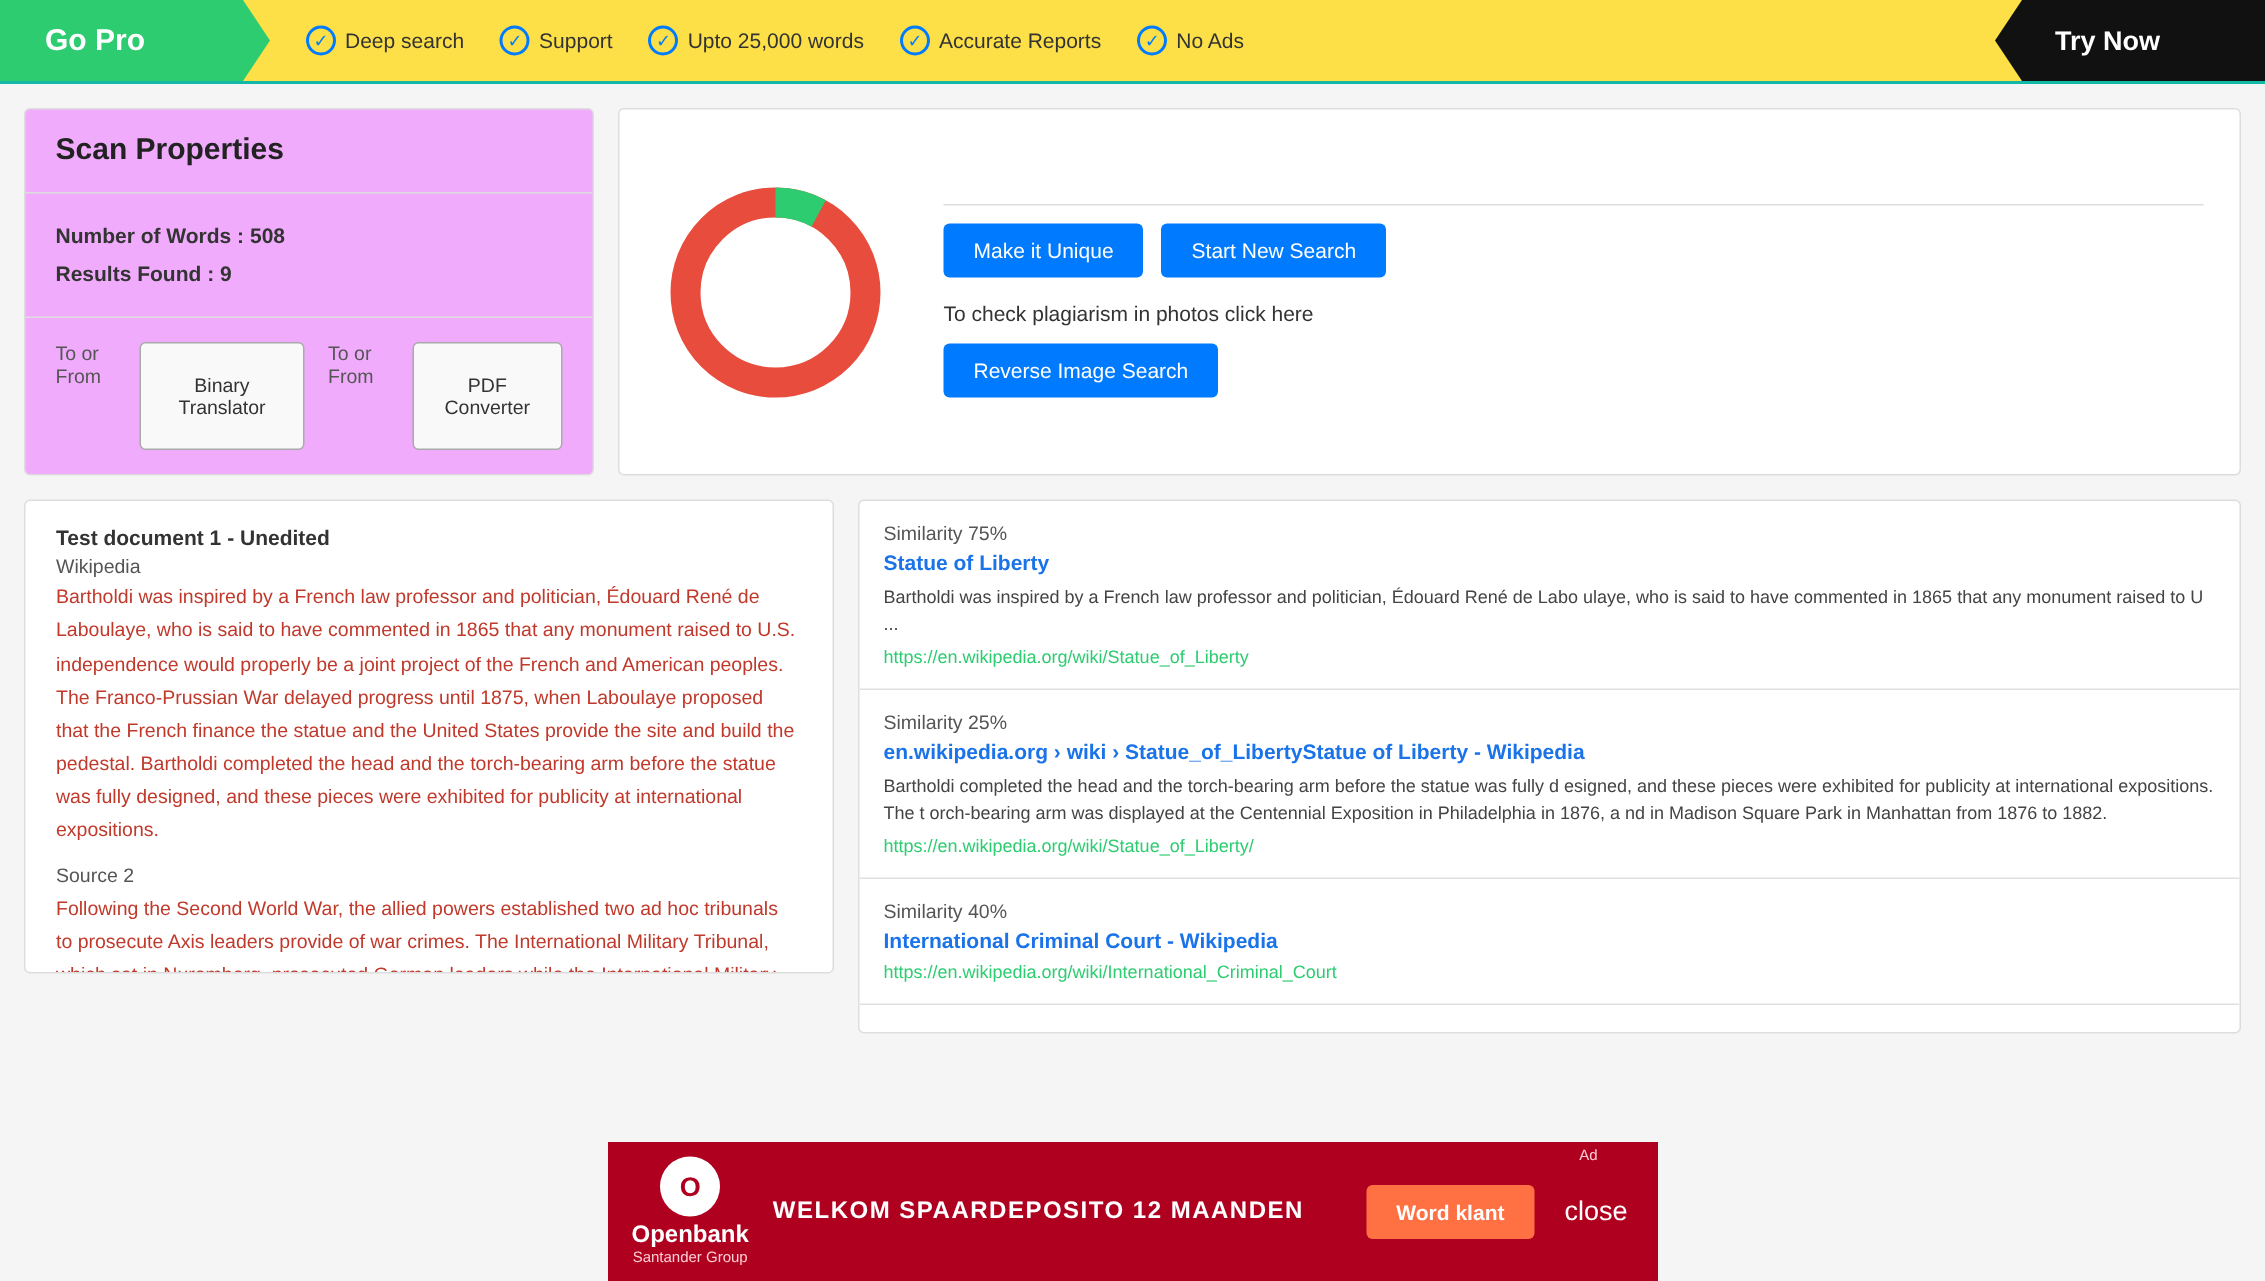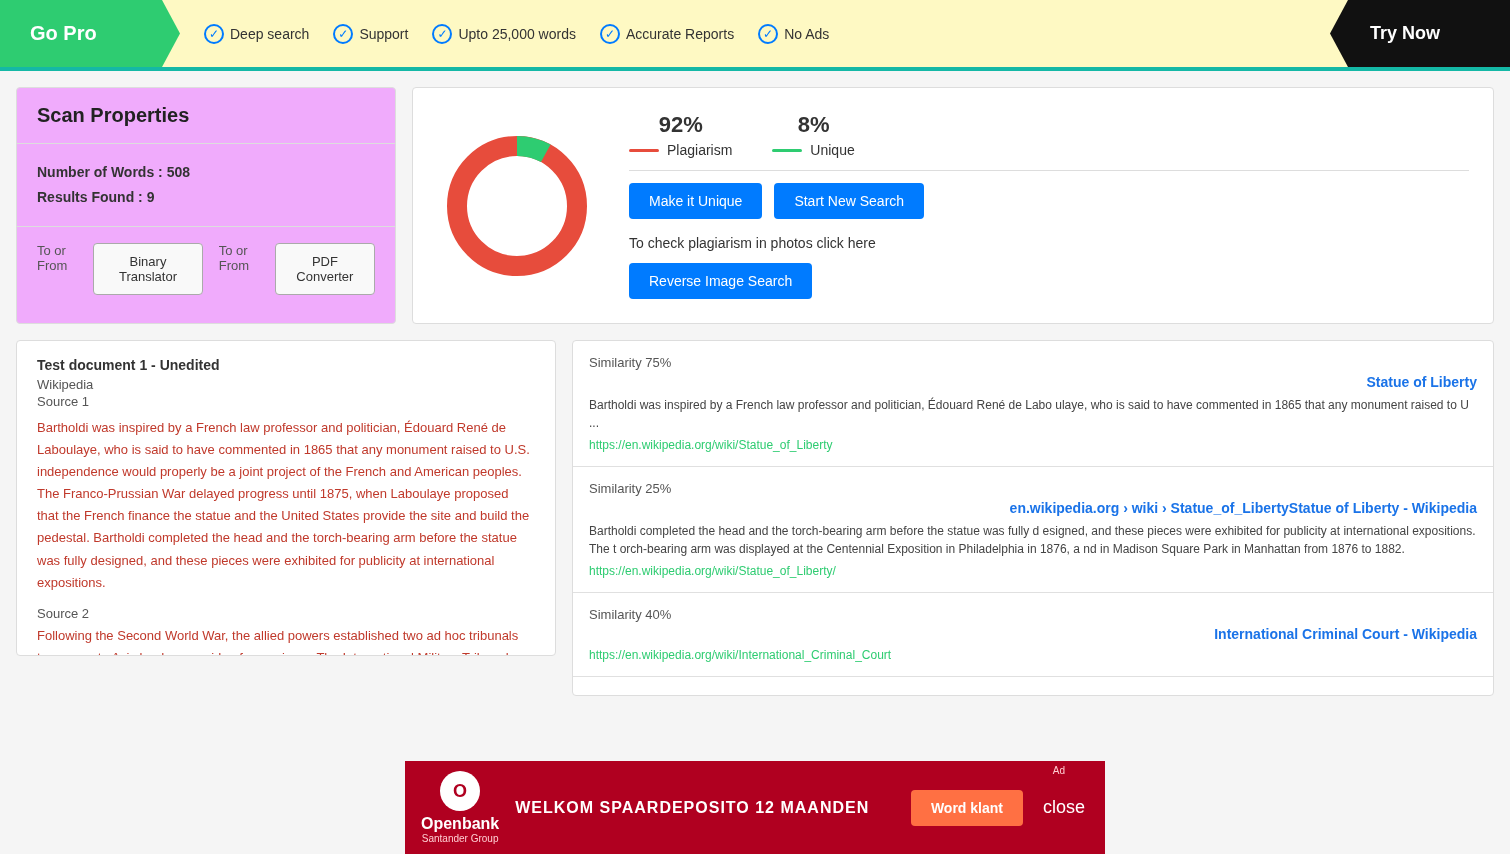--- a/index.html
+++ b/index.html
@@ -2,23 +2,23 @@
 <html><head>
   <meta charset="utf-8">
   <style>
     * { box-sizing: border-box; margin: 0; padding: 0; }
     body { font-family: Arial, sans-serif; background: #f5f5f5; font-size: 14px; color: #333; overflow-x: hidden; }
 
     
     .top-banner {
       display: flex;
       align-items: center;
-      background: #fef9c3;
-      border-bottom: 4px solid #14b8a6;
-      height: 71px;
+      background: #fde047;
+      border-bottom: 2px solid #14b8a6;
+      height: 56px;
       position: relative;
     }
     .go-pro-btn {
       background: #2ecc71;
       color: #fff;
       font-size: 20px;
       font-weight: bold;
       padding: 0 30px;
       height: 100%;
       display: flex;
@@ -110,21 +110,21 @@
       flex-direction: row;
       gap: 8px;
     }
     .converter-label {
       font-size: 13px;
       color: #555;
     }
     .converter-btn {
       border: 1px solid #aaa;
       background: #f9f9f9;
-      padding: 10px 16px;
+      padding: 20px 16px;
       border-radius: 4px;
       cursor: pointer;
       font-size: 13px;
       color: #333;
     }
 
     
     .results-panel {
       flex: 1;
       background: #fff;
@@ -284,21 +284,20 @@
       font-size: 13px;
       color: #555;
       margin-bottom: 4px;
     }
     .source-title {
       color: #1a73e8;
       font-size: 14px;
       font-weight: bold;
       margin-bottom: 6px;
       cursor: pointer;
-      text-align: right;
     }
     .source-snippet {
       font-size: 12px;
       color: #444;
       line-height: 1.5;
       margin-bottom: 6px;
     }
     .source-url {
       font-size: 12px;
       color: #2ecc71;
@@ -423,54 +422,37 @@
   <div class="results-panel">
 
     <div class="donut-container">
       <svg class="donut-svg" viewBox="0 0 160 160">
         <circle cx="80" cy="80" r="60" fill="none" stroke="#e74c3c" stroke-width="20"></circle>
         <circle cx="80" cy="80" r="60" fill="none" stroke="#2ecc71" stroke-width="20" stroke-dasharray="30 348" stroke-dashoffset="0"></circle>
       </svg>
     </div>
 
     <div class="stats-section">
-      <div class="stats-row">
-        <div class="stat-item">
-          <div class="stat-percent">92%</div>
-          <div class="stat-label-row">
-            <div class="stat-line red"></div>
-            <span class="stat-label">Plagiarism</span>
-          </div>
-        </div>
-        <div class="stat-item">
-          <div class="stat-percent">8%</div>
-          <div class="stat-label-row">
-            <div class="stat-line green"></div>
-            <span class="stat-label">Unique</span>
-          </div>
-        </div>
-      </div>
       <hr class="divider-h">
       <div class="action-buttons">
         <button class="btn-make-unique">Make it Unique</button>
         <button class="btn-new-search">Start New Search</button>
       </div>
       <div class="photo-check-text">To check plagiarism in photos click here</div>
       <button class="btn-reverse-image">Reverse Image Search</button>
     </div>
   </div>
 </div>
 
 <div class="bottom-section">
 
   <div class="document-panel">
     <div class="doc-scroll">
       <div class="doc-title">Test document 1 - Unedited</div>
       <div class="doc-source">Wikipedia</div>
-      <div class="doc-source-num">Source 1</div>
       <div class="doc-highlighted">Bartholdi was inspired by a French law professor and politician, Édouard René de Laboulaye, who is said to have commented in 1865 that any monument raised to U.S. independence would properly be a joint project of the French and American peoples. The Franco-Prussian War delayed progress until 1875, when Laboulaye proposed that the French finance the statue and the United States provide the site and build the pedestal. Bartholdi completed the head and the torch-bearing arm before the statue was fully designed, and these pieces were exhibited for publicity at international expositions.</div>
       <div class="doc-source2">Source 2</div>
       <div class="doc-highlighted">Following the Second World War, the allied powers established two ad hoc tribunals to prosecute Axis leaders provide of war crimes. The International Military Tribunal, which sat in Nuremberg, prosecuted German leaders while the International Military Tribunal for the Far East in</div>
     </div>
   </div>
 
   <div class="sources-panel">
     <div class="sources-scroll">
 
     <div class="source-card">

